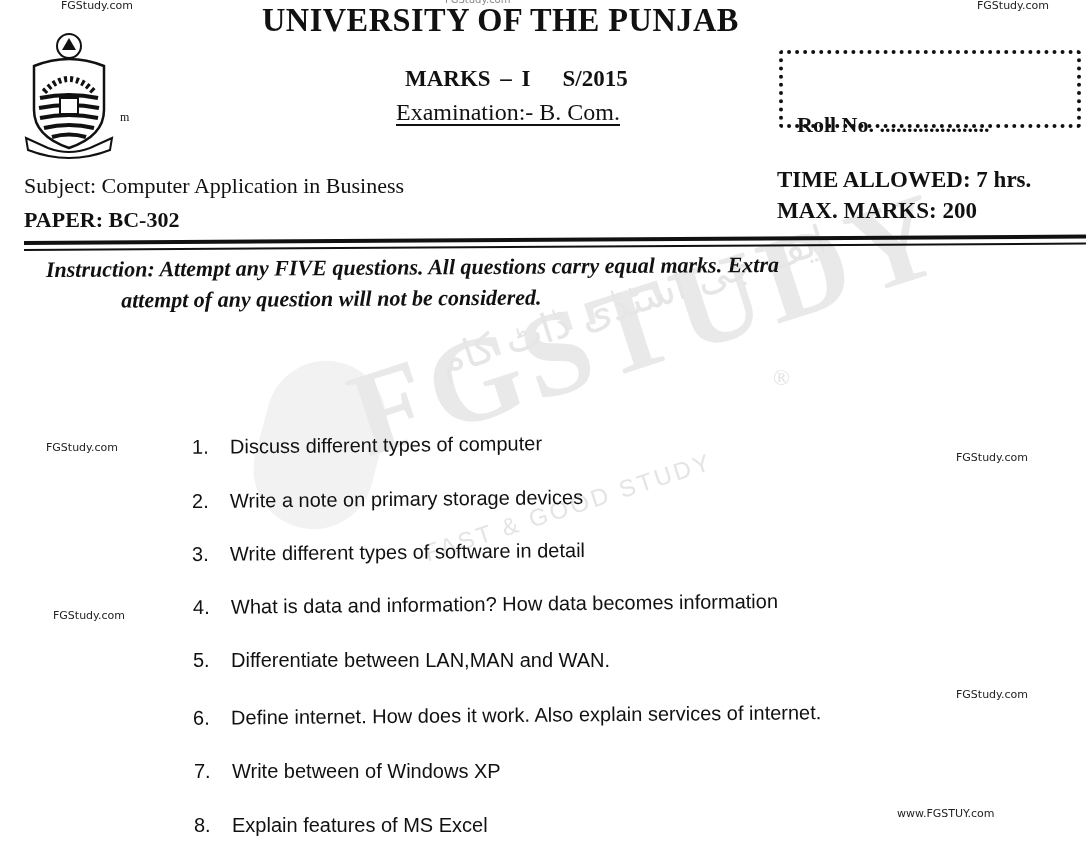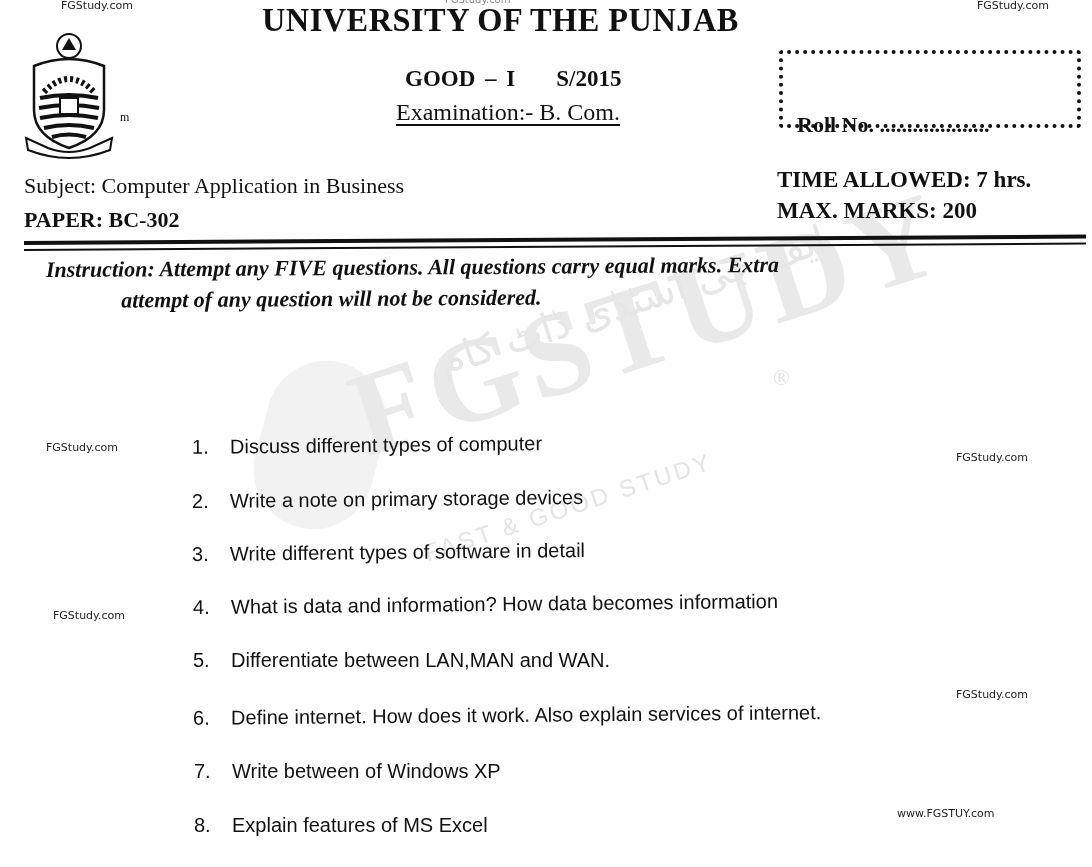--- a/index.html
+++ b/index.html
@@ -6,21 +6,21 @@
     body { width: 1092px; height: 867px; position: relative; overflow: hidden; color: #111; }
     .abs { position: absolute; }
     .serif { font-family: "Liberation Serif", "DejaVu Serif", serif; }
     .sans { font-family: "Liberation Sans", "DejaVu Sans", sans-serif; }
     .cond { font-family: "Liberation Sans Narrow", "Liberation Sans", "DejaVu Sans", sans-serif; }
 
     .wm-small { font-family: "DejaVu Sans", sans-serif; font-size: 11px; color: #222; }
 
     .univ-title { left: 262px; top: 2px; font-size: 33px; font-weight: bold; letter-spacing: 0.5px; transform: scaleX(0.98); transform-origin: left; }
     .part { left: 405px; top: 66px; font-size: 23px; font-weight: bold; word-spacing: 4px; }
-    .part .yr { margin-left: 41px; }
+    .part .yr { margin-left: 32px; }
     .exam { left: 384px; top: 99px; font-size: 24px; font-weight: normal; text-decoration: underline; text-underline-offset: 4px; margin-left: 12px; }
 
     .roll-box { left: 779px; top: 50px; width: 302px; height: 78px; border: 4px dotted #111; border-radius: 4px; box-sizing: border-box; }
     .roll-label { left: 797px; top: 112px; font-size: 22px; font-weight: bold; }
 
     .subject { left: 24px; top: 173px; font-size: 22px; font-weight: normal; }
     .paper { left: 24px; top: 207px; font-size: 22px; font-weight: bold; }
     .time { left: 777px; top: 167px; font-size: 23px; font-weight: bold; }
     .marks { left: 777px; top: 198px; font-size: 23px; font-weight: bold; }
 
@@ -72,21 +72,21 @@
     <path d="M22 98 Q47 92 72 98" stroke="#111" stroke-width="4" fill="none"></path>
     <path d="M30 107 Q47 102 64 107" stroke="#111" stroke-width="4" fill="none"></path>
     <rect x="38" y="68" width="18" height="16" fill="#fff" stroke="#111" stroke-width="2"></rect>
     <path d="M4 108 L26 118 Q47 126 68 118 L90 108 L88 120 Q47 136 6 120 Z" fill="#fff" stroke="#111" stroke-width="2"></path>
   </svg>
 </div>
 <div class="abs serif" style="left:120px;top:110px;font-size:12px;">m</div>
 
 <div class="abs serif univ-title">UNIVERSITY OF THE PUNJAB</div>
 <div class="abs serif part">
-  <span>GOOD – I</span><span class="yr">S/2015</span>
+  <span>MARKS – I</span><span class="yr">S/2015</span>
 </div>
 <div class="abs serif exam">Examination:- B. Com.</div>
 
 <div class="abs roll-box"></div>
 <div class="abs serif roll-label">Roll No. ....................</div>
 
 <div class="abs serif subject">Subject: Computer Application in Business</div>
 <div class="abs serif paper">PAPER: BC-302</div>
 <div class="abs serif time">TIME ALLOWED: 7 hrs.</div>
 <div class="abs serif marks">MAX. MARKS: 200</div>

